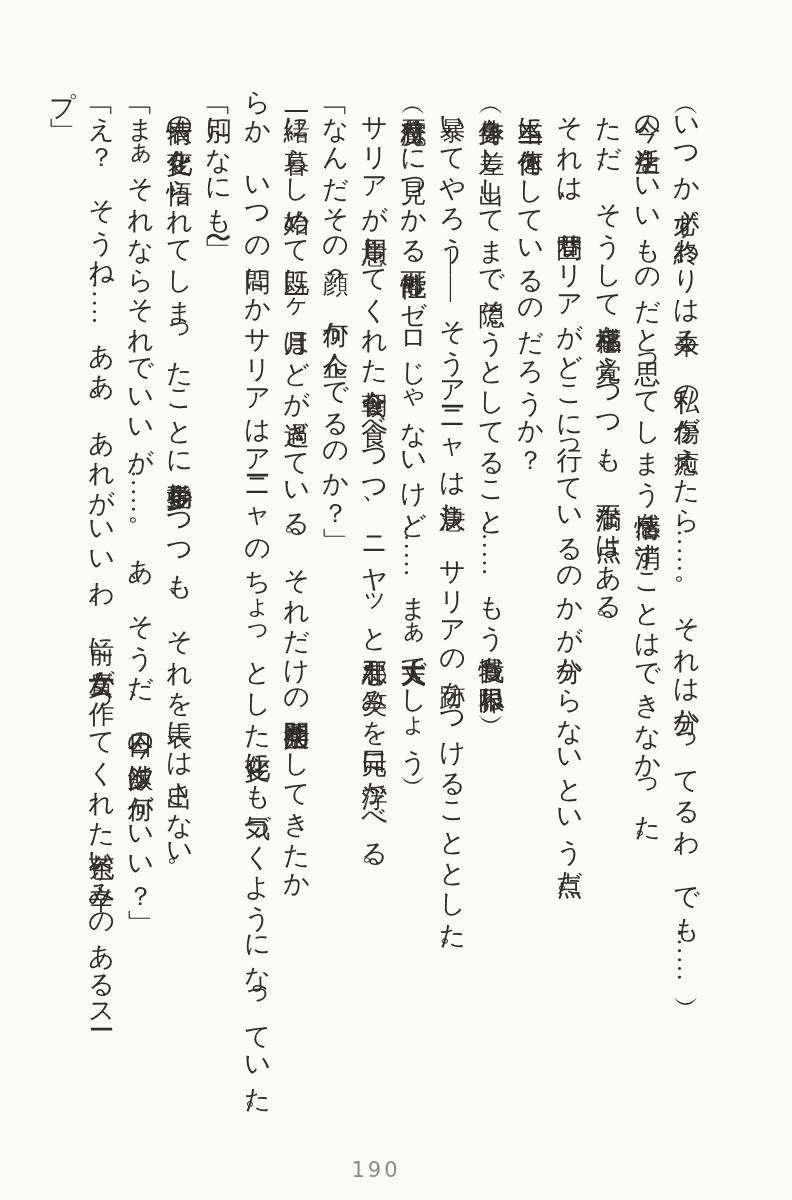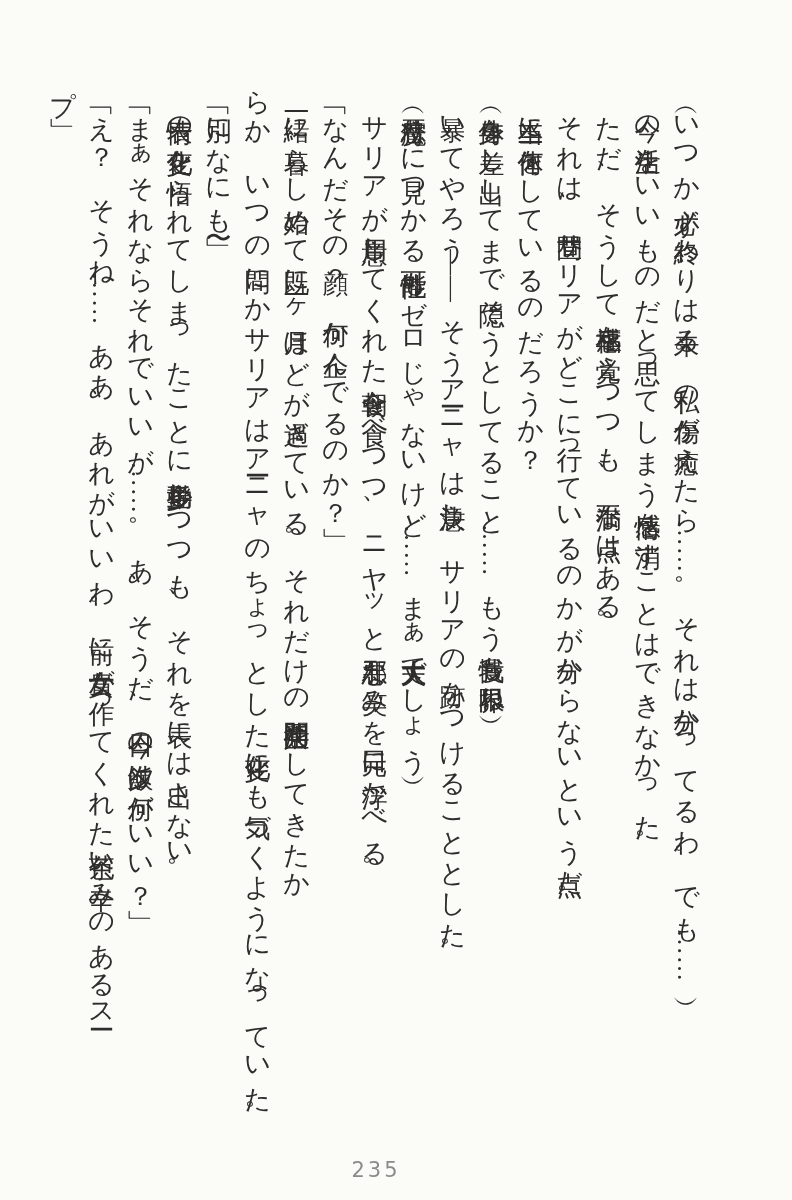--- a/index.html
+++ b/index.html
@@ -70,14 +70,14 @@
       <div class="line indent">サリアが用意してくれた朝食を食べつつ、ニヤッと邪悪な笑みを口元に浮かべる。</div>
       <div class="line indent">「なんだその顔？　何か企んでるのか？」</div>
       <div class="line indent">一緒に暮らし始めて既に一ヶ月ほどが過ぎている。それだけの間共同生活をしてきたか</div>
       <div class="line">らか、いつの間にかサリアはアーニャのちょっとした変化にも気づくようになっていた。</div>
       <div class="line indent">「別になにも〜」</div>
       <div class="line indent">表情の変化を悟られてしまったことに多少動揺しつつも、それを表には出さない。</div>
       <div class="line indent">「まぁそれならそれでいいが……。あ、そうだ、今日の夕飯は何がいい？」</div>
       <div class="line indent">「え？　そうね……ああ、あれがいいわ。前に貴女が作ってくれた茶色い辛みのあるスー</div>
       <div class="line">プ」</div>
     </div>
-  <div class="page-number">235</div>
+  <div class="page-number">190</div>
 </div>
 
 </body></html>

